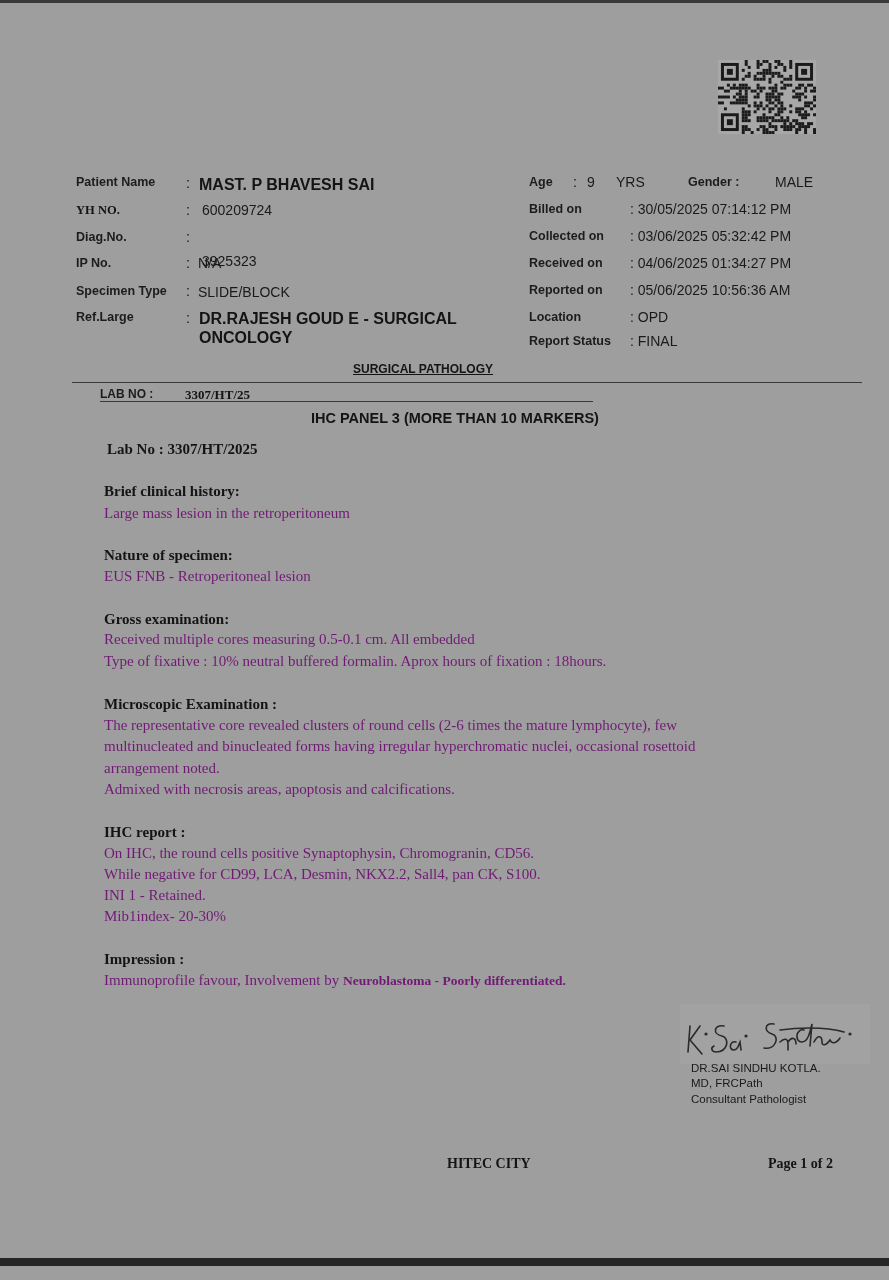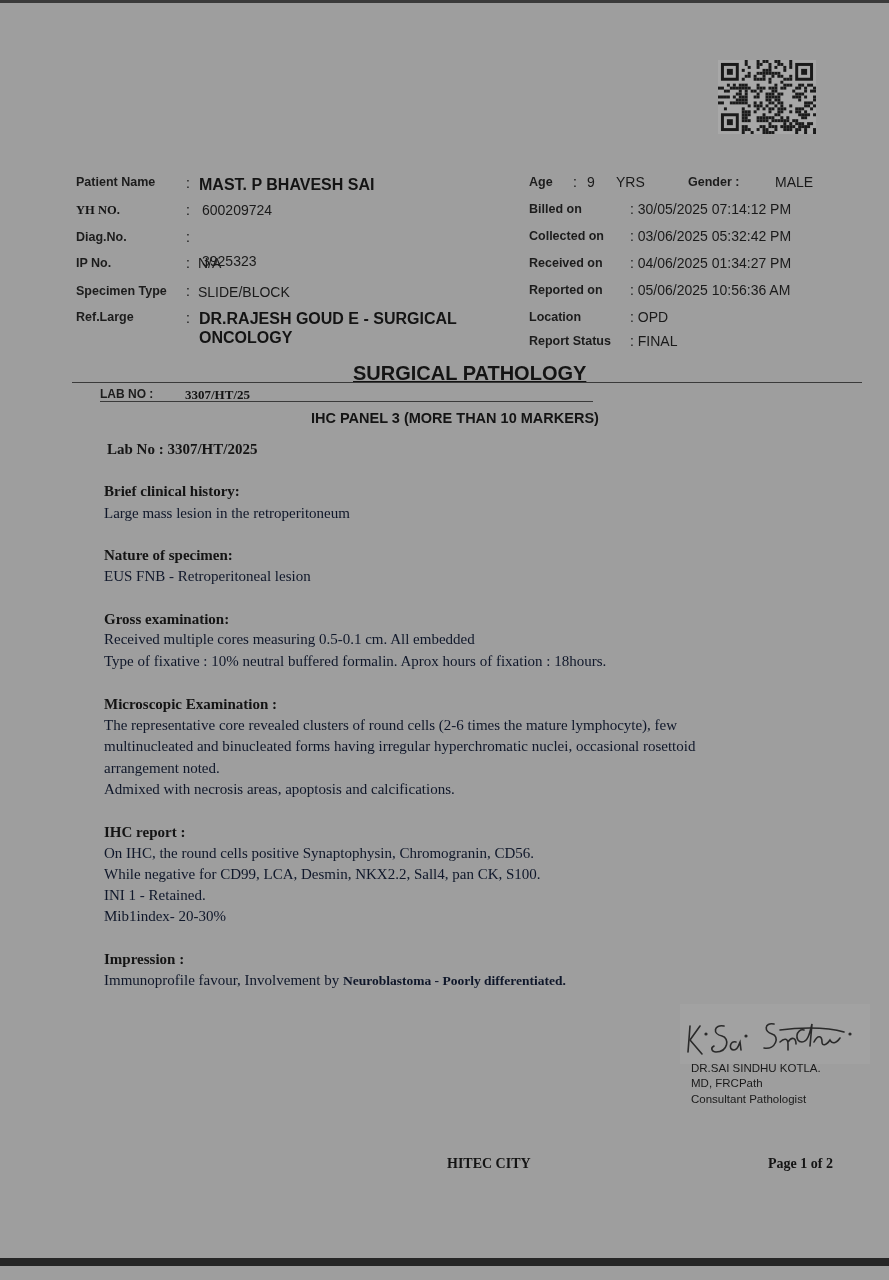--- a/index.html
+++ b/index.html
@@ -10,24 +10,24 @@
   }
   .topbar { position:absolute; left:0; top:0; width:889px; height:3px; background:#3a3a3a; }
   .bottombar { position:absolute; left:0; top:1258px; width:889px; height:8px; background:#262626; }
   .qr { position:absolute; left:718px; top:60px; width:98px; height:74px; }
   .abs { position:absolute; white-space:nowrap; }
   .lbl { font-weight:bold; font-size:12.5px; color:#1c1c1c; }
   .lbl-serif { font-family:"Liberation Serif", serif; font-weight:bold; font-size:12.5px; }
   .val { font-size:14px; color:#1a1a1a; }
   .valb { font-size:16px; font-weight:bold; color:#141414; }
   .colon { font-size:14px; }
-  .title { font-weight:bold; font-size:20px; text-decoration:underline; }
+  .title { font-weight:bold; font-size:12px; text-decoration:underline; }
   .hr-main { position:absolute; left:72px; top:382px; width:790px; height:0; border-top:1.5px solid #3a3a3a; }
   .hr-lab { position:absolute; left:100px; top:401px; width:493px; height:0; border-top:1.5px solid #3a3a3a; }
-  .serif { font-family:"Liberation Serif", serif; font-size:15px; color:#0f172a; }
+  .serif { font-family:"Liberation Serif", serif; font-size:15px; color:#701a75; }
   .serif-b { font-family:Liberation Serif, serif; font-size:15px; font-weight:bold; color:#141414; }
   .sig-box { position:absolute; left:680px; top:1004px; width:190px; height:60px; background:#a2a2a2; }
   .sig-text { font-size:11.5px; color:#1a1a1a; }
 </style>
 </head>
 <body>
 
 <div class="topbar"></div>
 
 <svg class="qr" viewBox="0 0 33 25" preserveAspectRatio="none">

